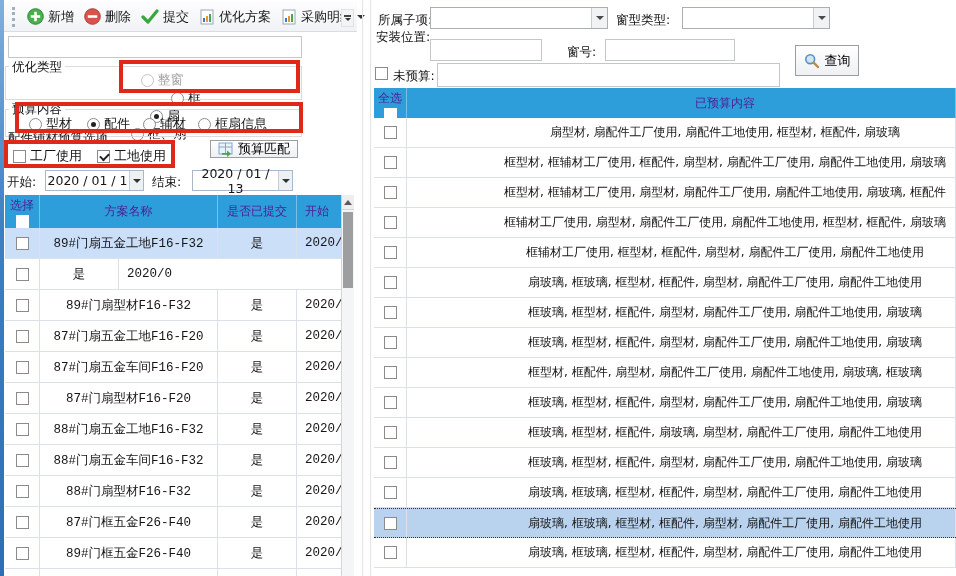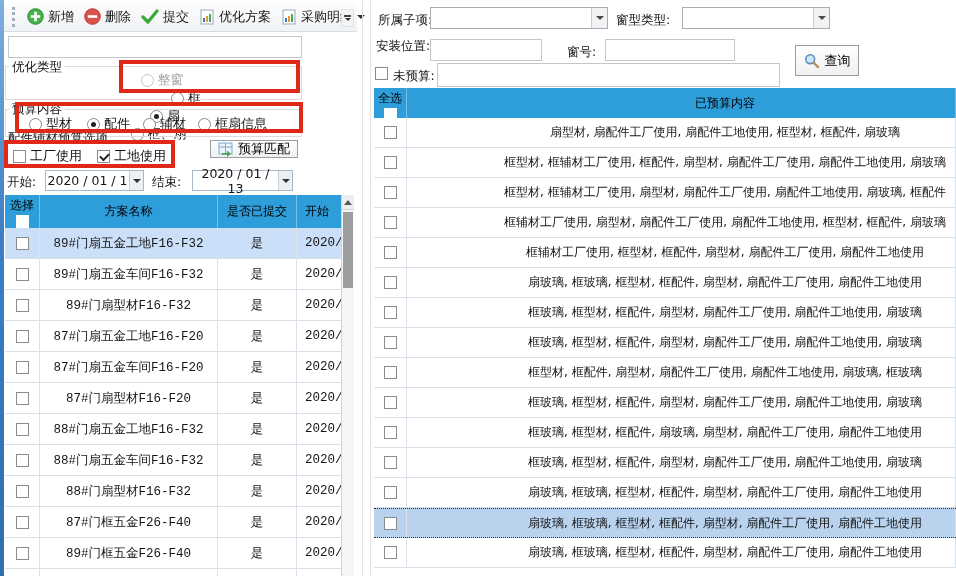--- a/index.html
+++ b/index.html
@@ -49,21 +49,21 @@
   .cbx { width:13px; height:13px; border:1px solid #8b8b8b; background:#fff; position:relative; flex:none; display:inline-block; }
   .checked > .cbx::after, .cbx.on::after { content:''; position:absolute; left:2px; top:2px; width:7px; height:4px;
     border-left:2px solid #222; border-bottom:2px solid #222; transform:rotate(-45deg); }
 
   
   .btn { display:inline-flex; align-items:center; justify-content:center; gap:5px;
     background:linear-gradient(#ffffff,#eef0f2); border:1px solid #9a9da1; font-size:13px; }
 
   
   .tbl { background:#fff; }
-  .thead { background:#2e9eda; color:#000000; display:flex; }
+  .thead { background:#2e9eda; color:#4c1d95; display:flex; }
   .th { display:flex; align-items:center; justify-content:center; border-right:1px solid rgba(255,255,255,.35); overflow:hidden; }
   .th.stack { flex-direction:column; justify-content:flex-start; padding-top:2px; gap:1px; }
   .th .cbx { border-color:#fff; }
   .trow { display:flex; border-bottom:1px solid #dbe1e8; background:#fff; }
   .td { display:flex; align-items:center; justify-content:center; border-right:1px solid #dbe1e8; overflow:hidden; white-space:nowrap; }
   .td.left { justify-content:flex-start; padding-left:7px; }
   .trow.selected { background:#cbdff8; }
 
   
   .ltable { left:5px; top:195px; width:349px; height:381px; overflow:hidden;font-family:Liberation Mono, monospace; }
@@ -275,21 +275,20 @@
         </div>
         <div class="td lc2">89#门扇五金工地F16-F32</div>
         <div class="td lc3">是</div>
         <div class="td lc4">2020/0</div>
       </div>
 
       <div class="trow">
         <div class="td lc1">
           <span class="cbx"></span>
         </div>
-        <div class="td lc2">89#门扇五金车间F16-F32</div>
         <div class="td lc3">是</div>
         <div class="td lc4">2020/0</div>
       </div>
 
       <div class="trow">
         <div class="td lc1">
           <span class="cbx"></span>
         </div>
         <div class="td lc2">89#门扇型材F16-F32</div>
         <div class="td lc3">是</div>
@@ -394,21 +393,21 @@
         <span class="darr"></span>
       </span>
   </div>
   <span class="abs lab" style="left:616px; top:12px;">窗型类型:</span>
   <div class="abs combo" style="left:682px; top:7px; width:148px; height:22px;">
     <span class="cbtn">
         <span class="darr"></span>
       </span>
   </div>
 
-  <span class="abs lab" style="left:376px; top:38px;">安装位置:</span>
+  <span class="abs lab" style="left:376px; top:29px;">安装位置:</span>
   <input class="abs txt" style="left: 430px; top: 39px; width: 112px;">
   <span class="abs lab" style="left:567px; top:44px;">窗号:</span>
   <input class="abs txt" style="left: 605px; top: 39px; width: 130px;">
 
   <button class="abs btn" style="left:795px; top:45px; width:64px; height:31px;">
     <svg width="16" height="16" viewBox="0 0 16 16">
         <circle cx="6.2" cy="6.2" r="4.4" fill="#cfe6f7" stroke="#5a8fc0" stroke-width="1.6"></circle>
         <line x1="9.6" y1="9.6" x2="14" y2="14" stroke="#b98b4e" stroke-width="2.4" stroke-linecap="round"></line>
       </svg>
     <span>查询</span>

